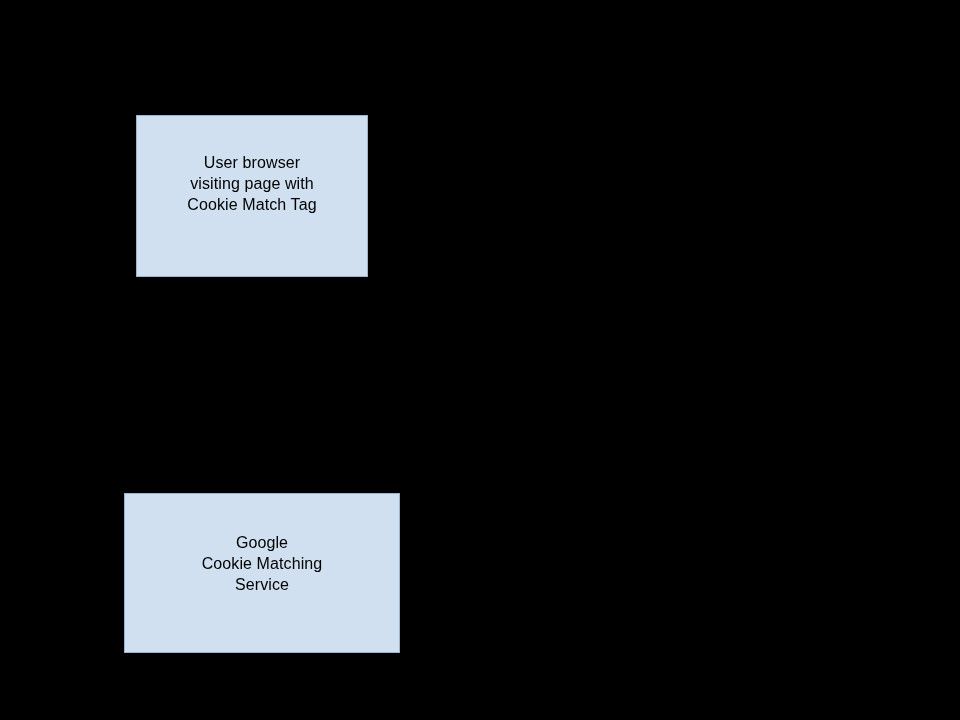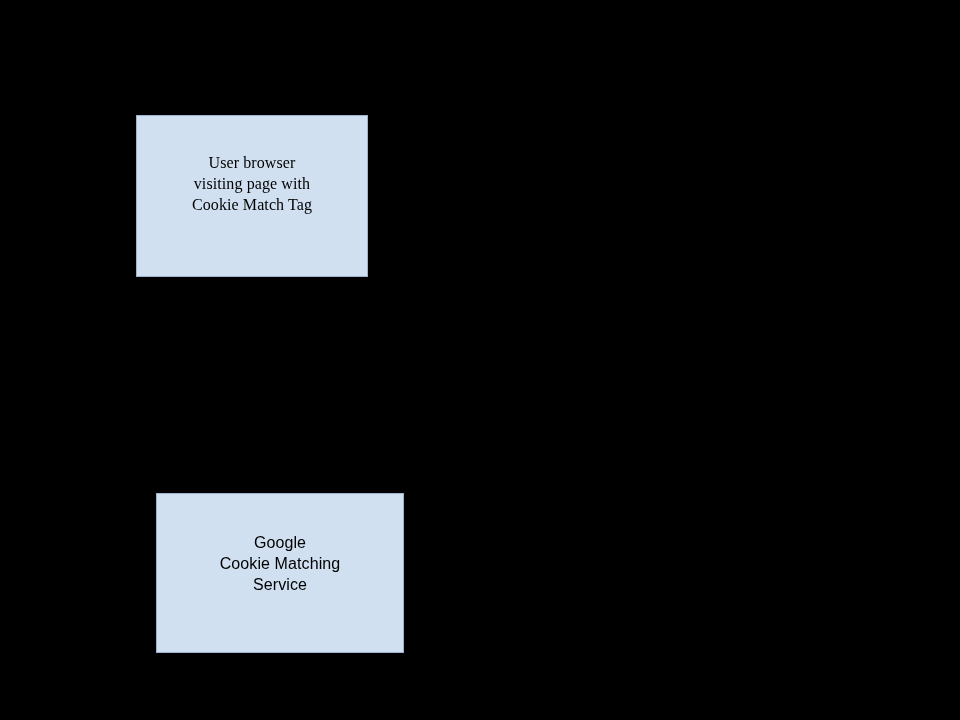--- a/index.html
+++ b/index.html
@@ -42,37 +42,36 @@
   
   #node-user-browser {
     left: 136px;
     top: 115px;
     width: 232px;
     height: 162px;
   }
   
   #node-user-browser .node-label {
     transform: translateY(-13px);
-    font-family: Liberation Serif, serif;
   }
 
   #node-buyers-service {
     left: 696px;
     top: 115px;
     width: 232px;
     height: 162px;
   }
   #node-buyers-service .node-label {
     transform: translateY(-2px);
   }
 
   #node-google-cookie-matching {
-    left: 156px;
+    left: 124px;
     top: 493px;
-    width: 248px;
+    width: 276px;
     height: 160px;
   }
   #node-google-cookie-matching .node-label {
     transform: translateY(-10px);
   }
 </style>
 </head>
 <body>
 
 <div id="canvas">

